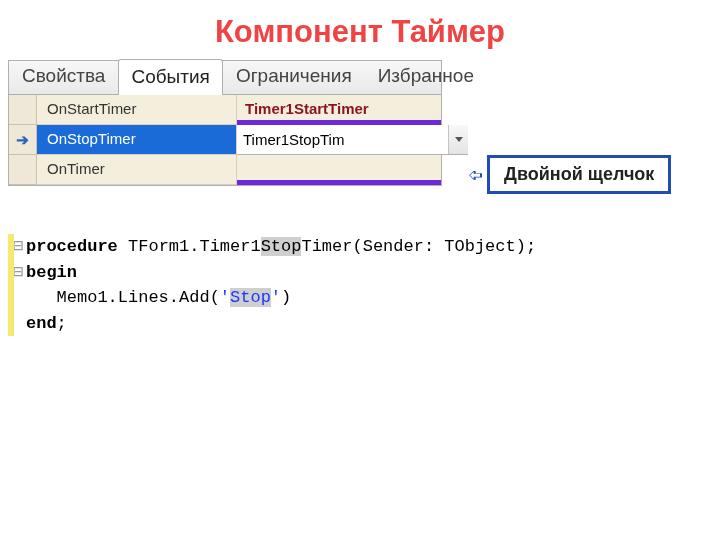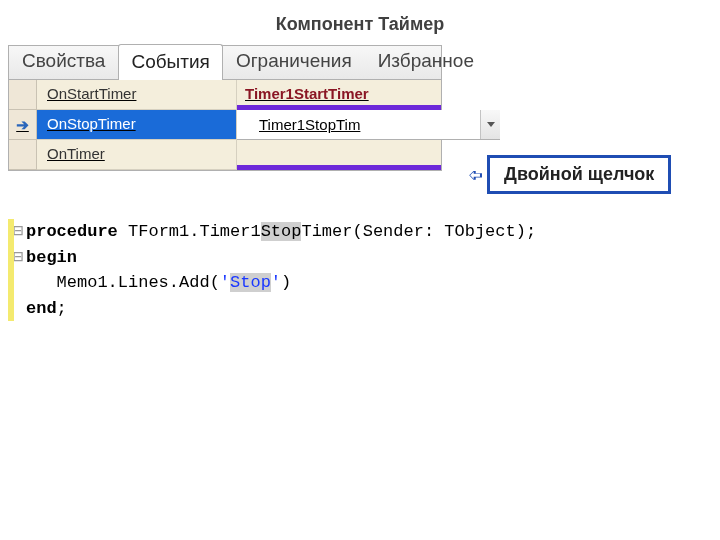--- a/index.html
+++ b/index.html
@@ -6,23 +6,23 @@
   body {
     margin: 0;
     font-family: "Segoe UI", Tahoma, Arial, sans-serif;
     background: #fff;
     width: 720px;
     height: 540px;
     position: relative;
   }
   .page-title {
     text-align: center;
-    font-size: 18px;
+    font-size: 31px;
     font-weight: 700;
-    color: #404040;
+    color: #ef4444;
     padding: 14px 0 10px;
   }
   .inspector {
     margin: 0 0 0 8px;
     width: 434px;
     border: 1px solid #b0b0b0;
   }
   .tabs {
     display: flex;
     background: linear-gradient(#f7f7f7, #e9e9e9);
@@ -47,21 +47,20 @@
     color: #222;
   }
   .events-table {
     width: 100%;
   }
   .row {
     display: flex;
     height: 30px;
     align-items: stretch;
     font-size: 15px;
-    text-decoration: underline;
   }
   .indicator {
     width: 28px;
     flex: 0 0 28px;
     background: #efe7d7;
     border-right: 1px solid #c9c2b3;
     border-bottom: 1px solid #c9c2b3;
     display: flex;
     align-items: center;
     justify-content: center;
@@ -97,21 +96,21 @@
   }
   .combo {
     display: flex;
     height: 100%;
     align-items: center;
   }
   .combo-input {
     flex: 1;
     border: none;
     outline: none;
-    padding: 0 22px;
+    padding: 0 6px;
     font-size: 15px;
     font-family: inherit;
     height: 100%;
     background: #fff;
   }
   .combo-btn {
     width: 20px;
     height: 100%;
     background: linear-gradient(#f8f8f8,#e4e4e4);
     border-left: 1px solid #c3c3c3;

